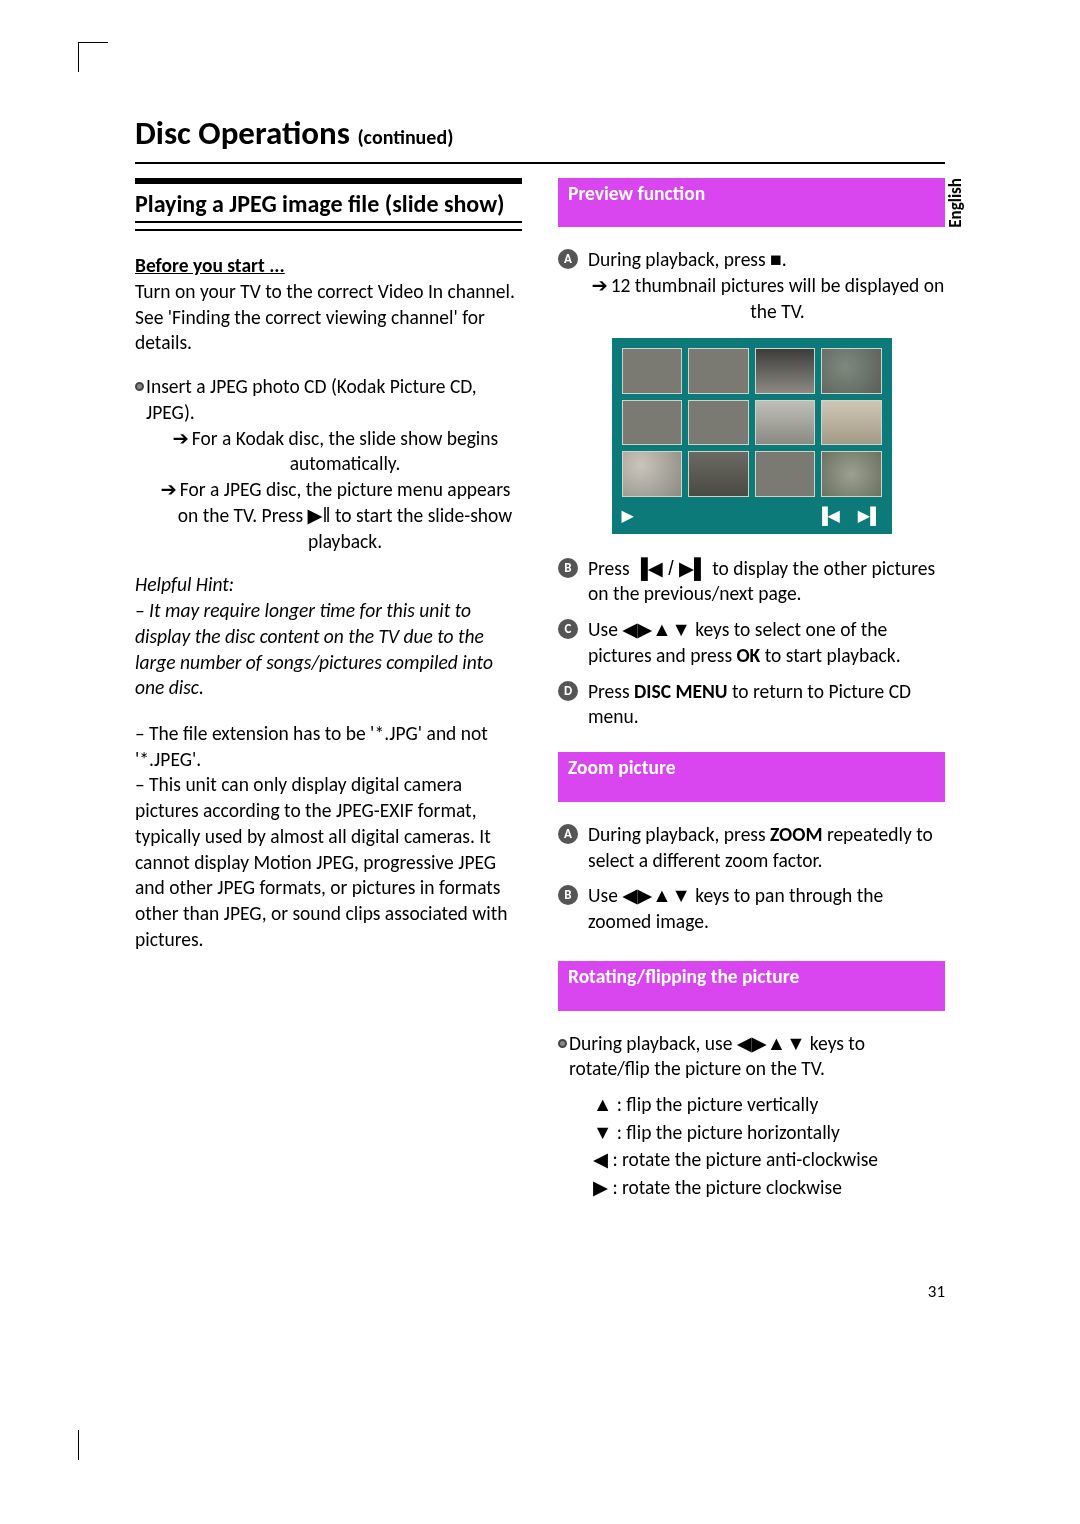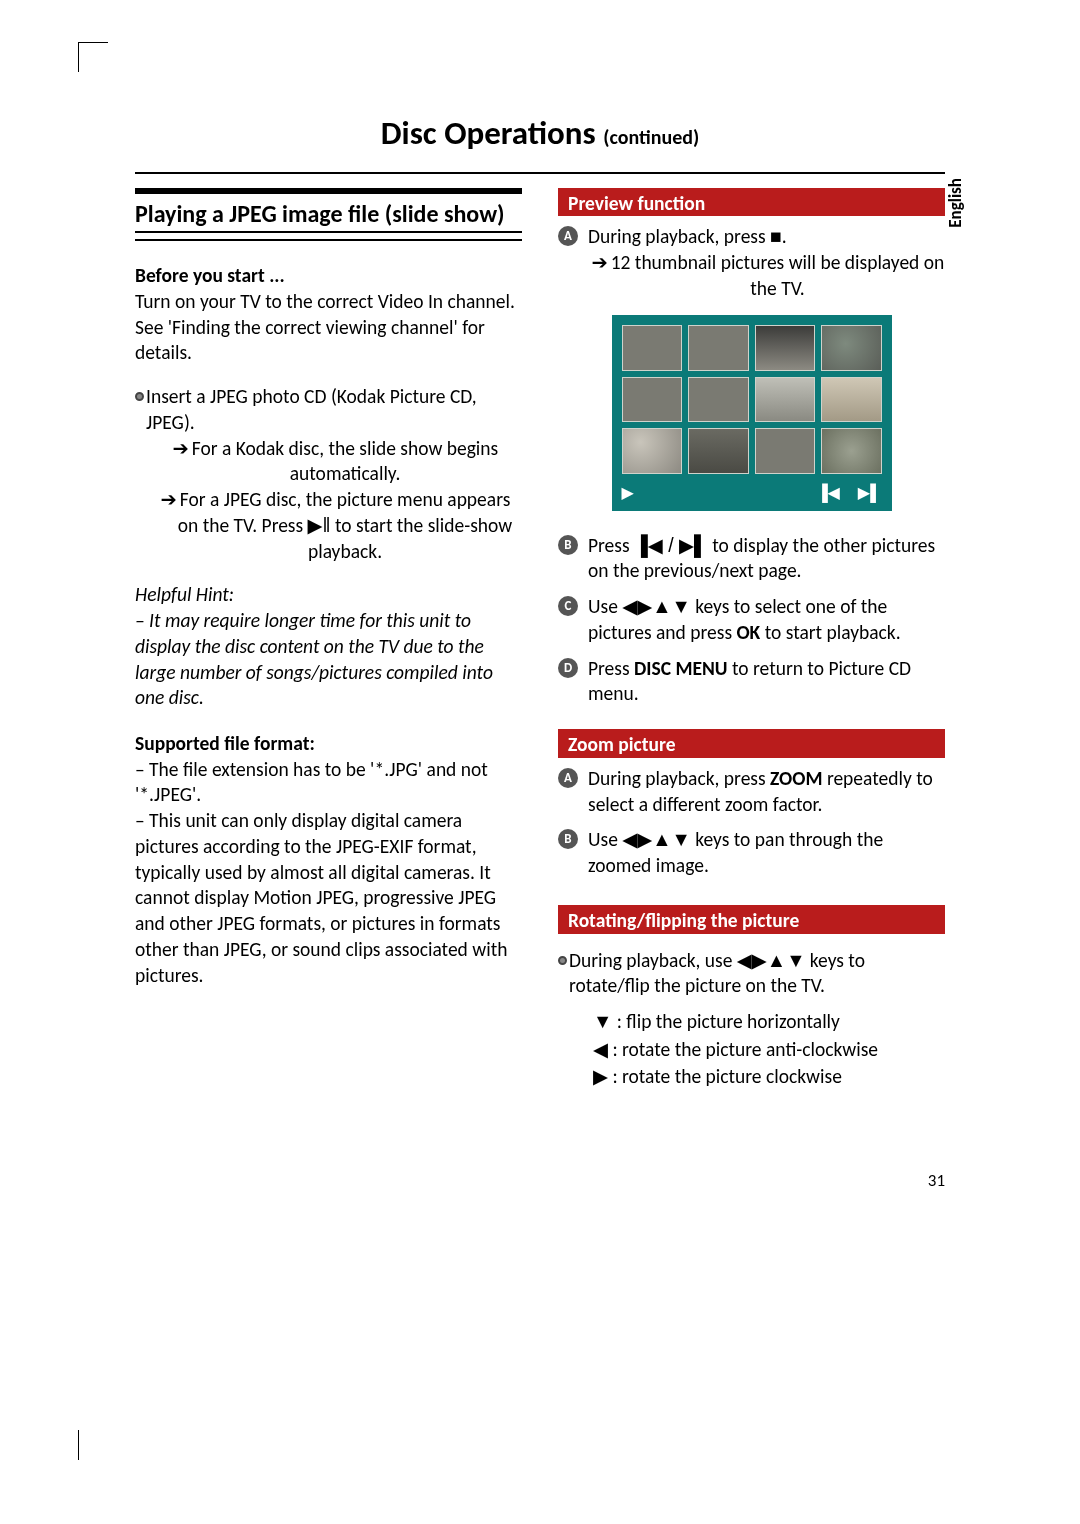--- a/index.html
+++ b/index.html
@@ -17,24 +17,24 @@
     position: absolute;
     left: 135px;
     top: 112px;
     width: 810px;
   }
   .top-rule {
     border-top: 1px solid #000;
     margin-bottom: 4px;
   }
   .header {
-    text-align: center;
+    text-align: left;
     font-size: 33px;
     font-weight: bold;
-    padding-bottom: 16px;
+    padding-bottom: 6px;
     border-bottom: 1px solid #000;
   }
   .header .cont {
     font-size: 20px;
     font-weight: bold;
   }
   .columns {
     display: flex;
     gap: 36px;
     margin-top: 14px;
@@ -52,20 +52,21 @@
   .section-title {
     border-bottom: 2px solid #000;
     padding-bottom: 2px;
     font-weight: bold;
     font-size: 24px;
   }
 
   .subhead {
     font-weight: bold;
     margin-top: 6px;
+    text-decoration: underline;
   }
 
   .block { margin-bottom: 18px; }
 
   .bullet-row { display: flex; gap: 2px; align-items: flex-start; }
   .bullet-dot {
     flex: 0 0 auto;
     margin-top: 8px;
     width: 9px; height: 9px;
     border: 2px solid #444;
@@ -81,25 +82,25 @@
     text-indent: 0;
   }
 
   .hint {
     font-style: italic;
     margin-top: 12px;
     margin-bottom: 20px;
   }
 
   .inverse-head {
-    background: #b91c1c;
+    background: #d946ef;
     color: #fff;
     font-weight: bold;
-    padding: 3px 10px 0 10px;
-    margin-bottom: 8px;
+    padding: 3px 10px 21px 10px;
+    margin-bottom: 20px;
   }
 
   .num-row { display: flex; gap: 10px; align-items: flex-start; margin-bottom: 10px; }
   .num-badge {
     flex: 0 0 auto;
     width: 20px; height: 20px;
     border-radius: 50%;
     background: #555;
     color: #fff;
     font-size: 14px;
@@ -216,21 +217,20 @@
           </div>
         </div>
       </div>
 
       <div class="hint">
         <div>Helpful Hint:</div>
         <div>– It may require longer time for this unit to display the disc content on the TV due to the large number of songs/pictures compiled into one disc.</div>
       </div>
 
       <div class="block">
-        <div class="subhead">Supported file format:</div>
         <div>– The file extension has to be '*.JPG' and not '*.JPEG'.</div>
         <div>– This unit can only display digital camera pictures according to the JPEG-EXIF format, typically used by almost all digital cameras. It cannot display Motion JPEG, progressive JPEG and other JPEG formats, or pictures in formats other than JPEG, or sound clips associated with pictures.</div>
       </div>
     </div>
 
     <div class="col right">
 
       <div class="inverse-head">Preview function</div>
 
       <div class="num-row">
@@ -305,20 +305,21 @@
 
       <div class="inverse-head">Rotating/flipping the picture</div>
 
       <div class="bullet-row" style="margin-top:14px;">
         <div class="bullet-dot"></div>
         <div class="bullet-text">
           <div style="margin-bottom:10px;">
             <span>During playback, use </span><span class="icon">◀</span><span class="icon">▶</span><span class="icon">▲</span><span class="icon">▼</span><span> keys to rotate/flip the picture on the TV.</span>
           </div>
           <ul class="actions-list">
+            <li><span class="icon">▲</span><span> : flip the picture vertically</span></li>
             <li><span class="icon">▼</span><span> : flip the picture horizontally</span></li>
             <li><span class="icon">◀</span><span> : rotate the picture anti-clockwise</span></li>
             <li><span class="icon">▶</span><span> : rotate the picture clockwise</span></li>
           </ul>
         </div>
       </div>
 
     </div>
   </div>
 

